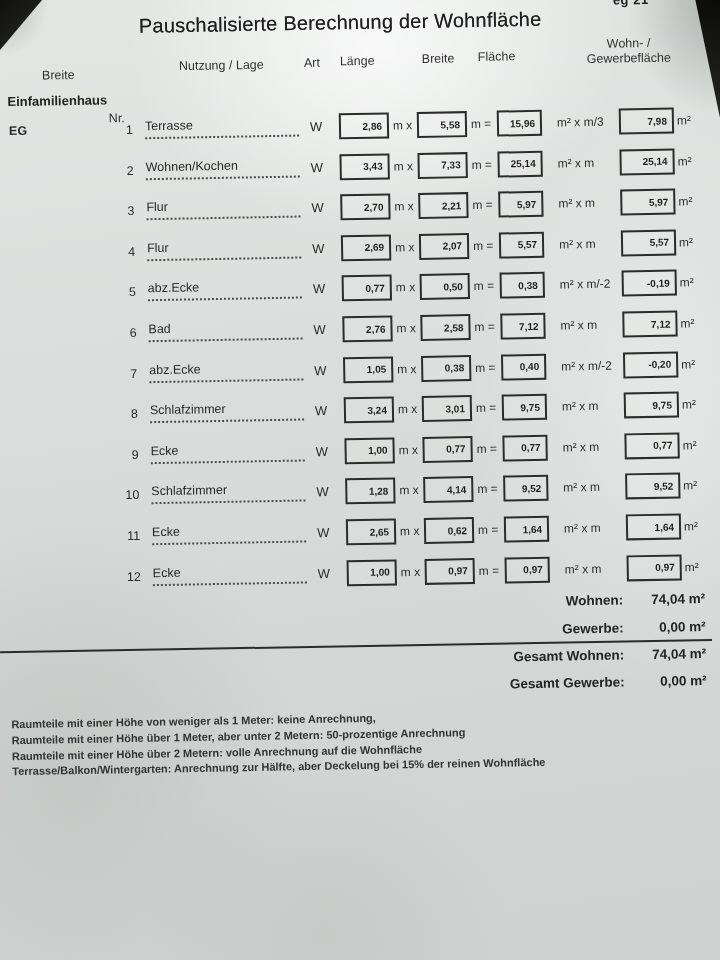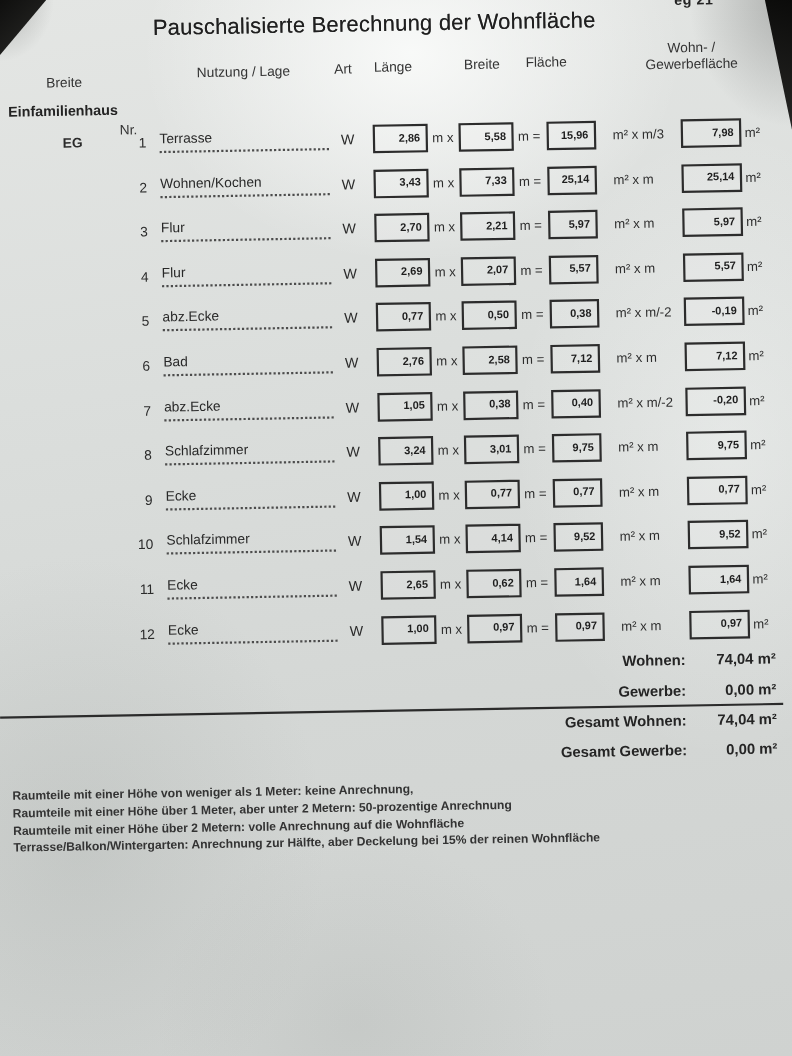--- a/index.html
+++ b/index.html
@@ -27,21 +27,21 @@
   .hdr-aufbau{left:46px;top:63px;}
   .hdr-nr{left:103px;top:59px;width:34px;text-align:center;margin-top:48px;}
   .hdr-nutzung{left:183px;top:56px;}
   .hdr-art{left:308px;top:55px;}
   .hdr-laenge{left:344px;top:54px;}
   .hdr-breite{left:426px;top:53px;}
   .hdr-flaeche{left:482px;top:52px;}
   .hdr-wohn{left:566px;top:41px;width:134px;text-align:center;line-height:15px;}
 
   .group-building{position:absolute;left:11px;top:88px;font-size:13px;font-weight:700;color:#232323;}
-  .group-floor{position:absolute;left:12px;top:118px;font-size:12.5px;font-weight:600;color:#2a2a2a;margin-left:48px;}
+  .group-floor{position:absolute;left:12px;top:118px;font-size:12.5px;font-weight:600;color:#2a2a2a;}
 
   .rows{position:absolute;left:0;top:0;width:720px;}
   .row{position:absolute;left:0;width:720px;height:26px;}
   .c{position:absolute;top:50%;transform:translateY(-50%);white-space:nowrap;}
   .nr{left:100px;width:36px;text-align:right;font-size:12.5px;color:#2b2b2b;}
   .name{left:148px;width:154px;font-size:12.5px;color:#282828;font-weight:500;
         border-bottom:2px dotted #4c4c4c;padding-bottom:4px;line-height:13px;}
   .art{left:313px;font-size:13px;color:#2b2b2b;}
   .box{top:0;transform:none;height:26px;border:2px solid #2c2c2c;box-sizing:border-box;
        display:flex;align-items:center;justify-content:flex-end;padding-right:5px;
@@ -206,21 +206,21 @@
     <span class="c unit u-b">m =</span>
     <span class="c box b-f">0,77</span>
     <span class="c unit u-f">m² x m</span>
     <span class="c box b-r">0,77</span>
     <span class="c unit u-r">m²</span>
   </div>
         <div class="row" style="top: 478.4px;">
     <span class="c nr">10</span>
     <span class="c name">Schlafzimmer</span>
     <span class="c art">W</span>
-    <span class="c box b-l">1,54</span>
+    <span class="c box b-l">1,28</span>
     <span class="c unit u-l">m x</span>
     <span class="c box b-b">4,14</span>
     <span class="c unit u-b">m =</span>
     <span class="c box b-f">9,52</span>
     <span class="c unit u-f">m² x m</span>
     <span class="c box b-r">9,52</span>
     <span class="c unit u-r">m²</span>
   </div>
         <div class="row" style="top: 519px;">
     <span class="c nr">11</span>

